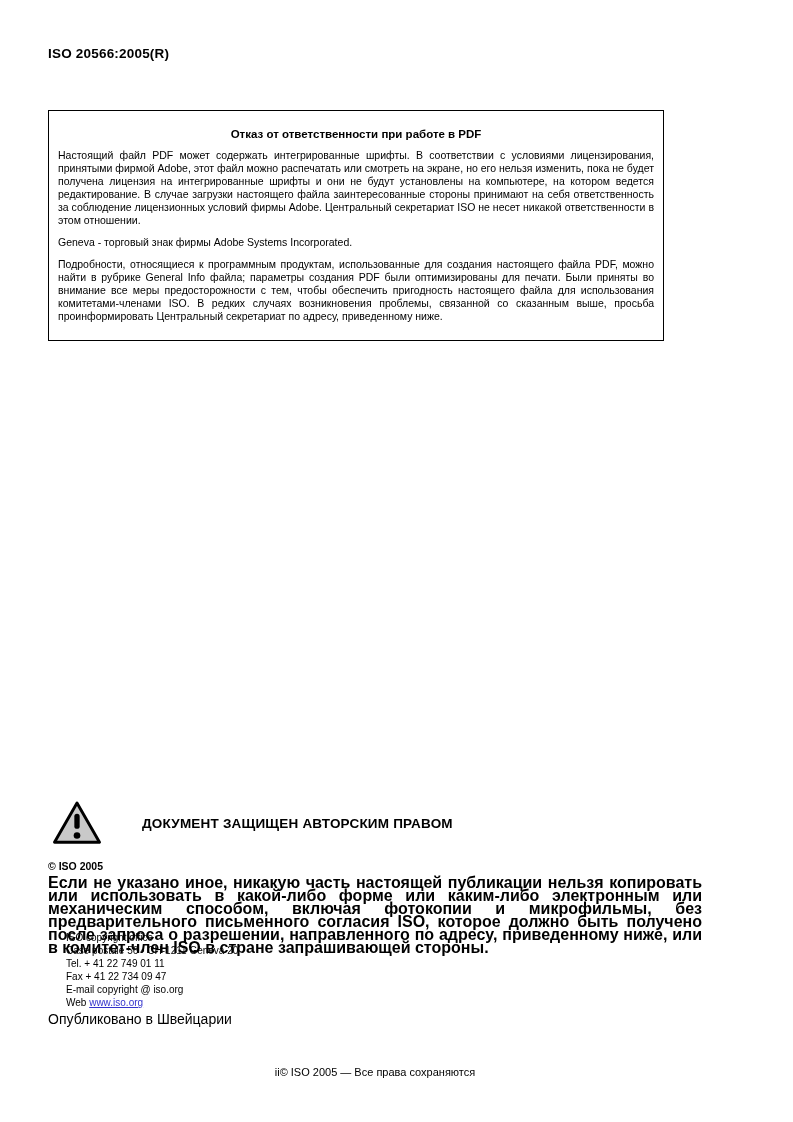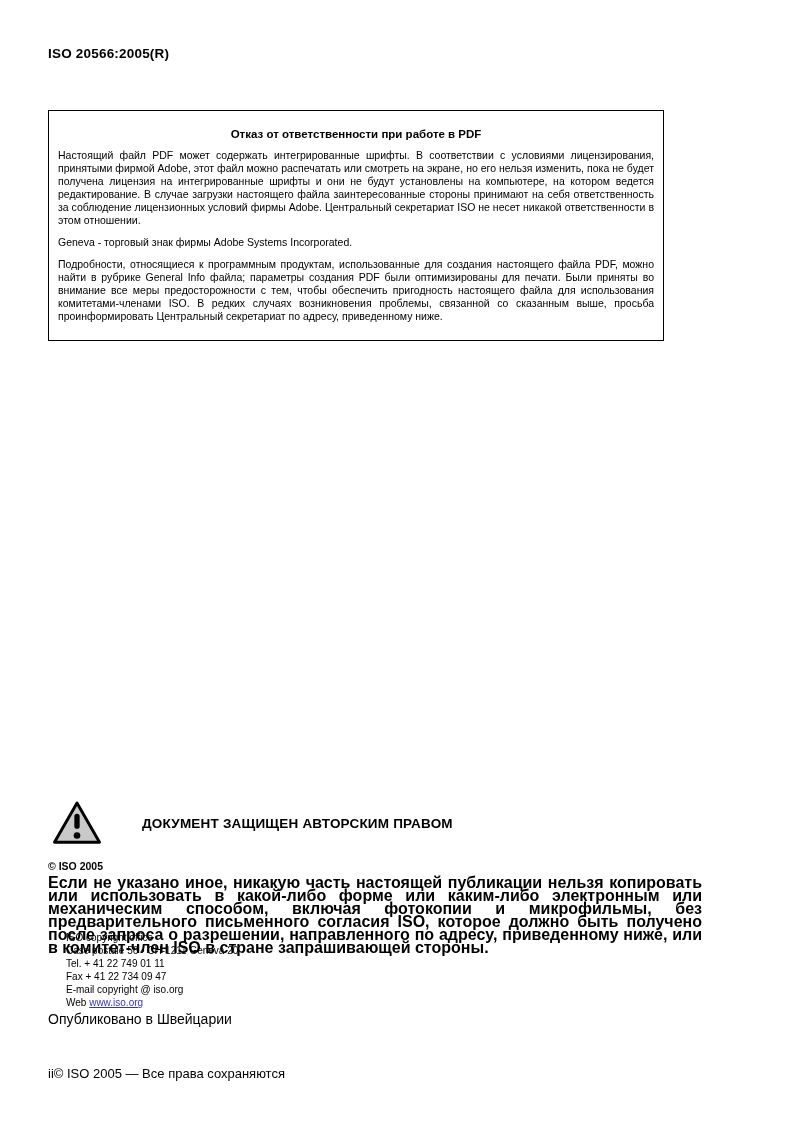--- a/index.html
+++ b/index.html
@@ -52,22 +52,22 @@
     position: absolute; left: 66px; top: 931px;
     font-size: 10px; line-height: 13px;
   }
   .address-line { white-space: pre; }
   .web-link { text-decoration: underline; cursor: pointer; }
 
   .published-line { position: absolute; left: 48px; top: 1011px; font-size: 14px; }
 
   .page-footer {
     position: absolute; left: 48px; top: 1066px; width: 654px;
-    display: flex; justify-content: flex-start; align-items: baseline;
-    font-size: 13px;
+    display: flex; justify-content: center; align-items: baseline;
+    font-size: 11px;
   }
 </style>
 </head>
 <body>
 
 <div class="page">
 
   <div class="doc-header">ISO 20566:2005(R)</div>
 
   <div class="disclaimer-box">

